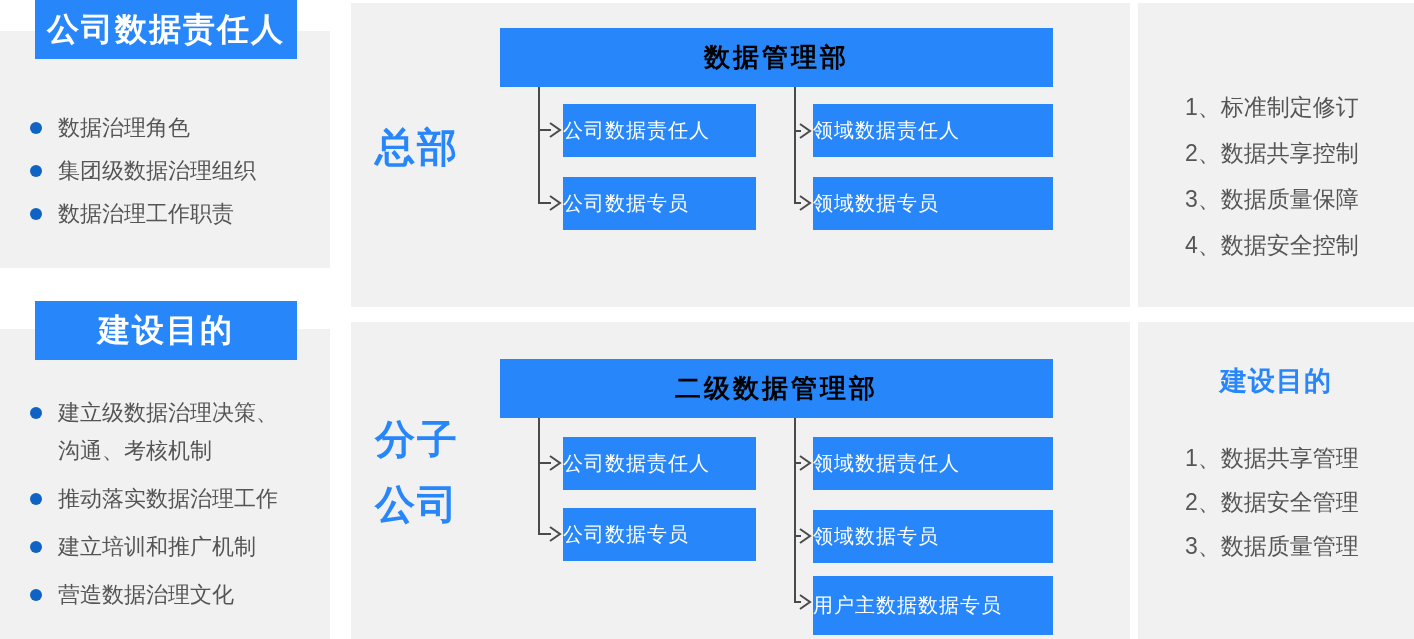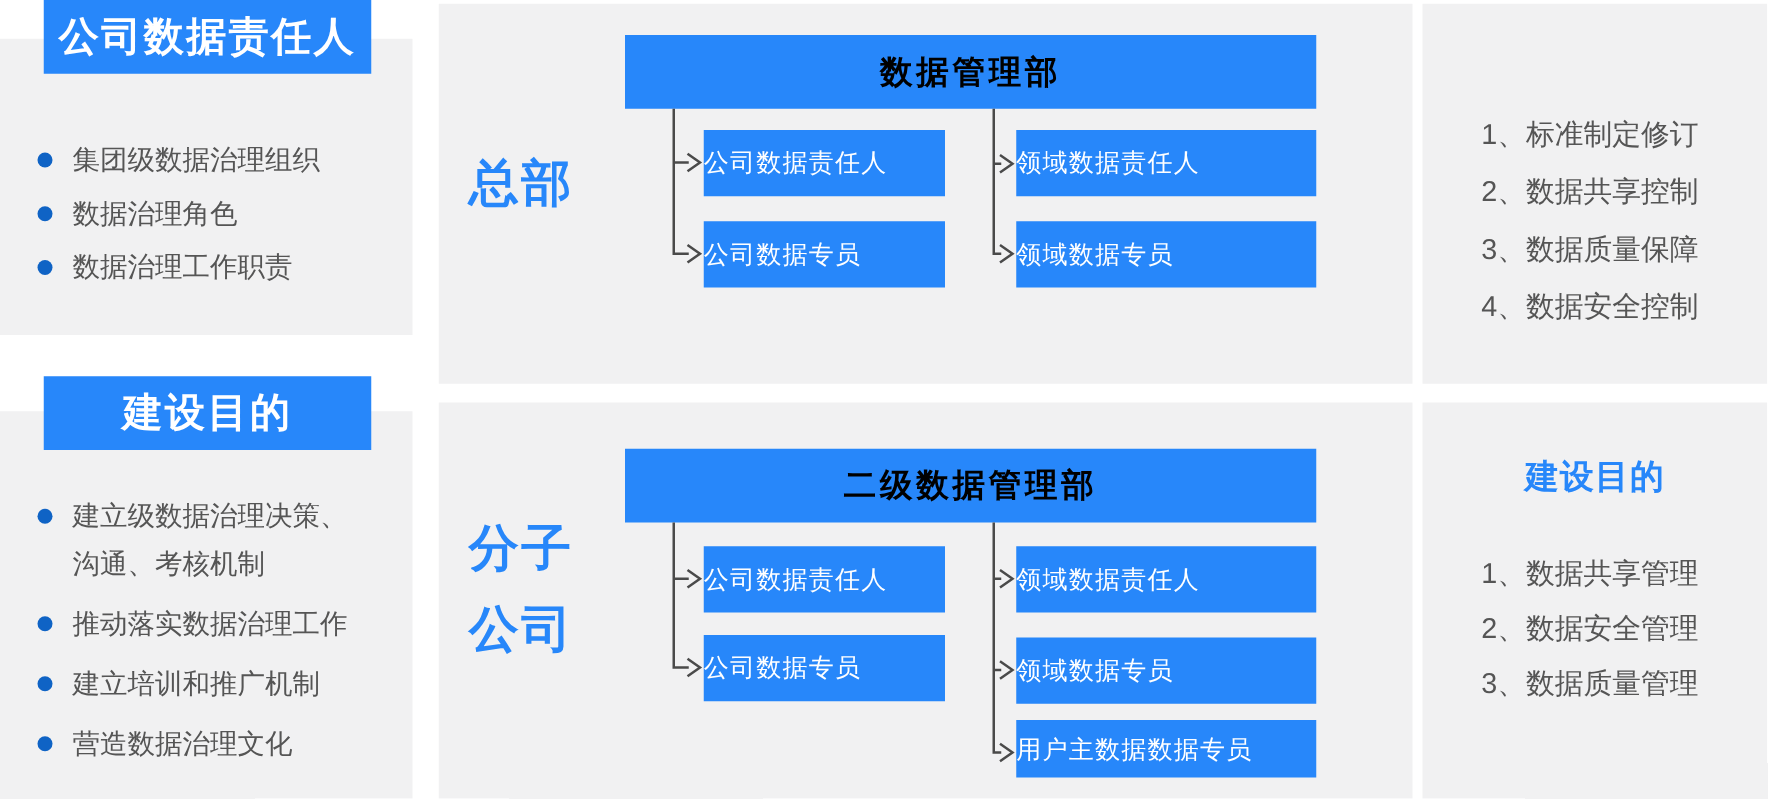--- a/index.html
+++ b/index.html
@@ -54,22 +54,22 @@
 </head>
 <body>
 
 <div class="stage">
 
   <div class="gpanel" style="left:0;top:31px;width:330px;height:237px;"></div>
   <div class="bluehead" style="left:35px;top:0;width:262px;height:59px;">
     <span>公司数据责任人</span>
   </div>
   <ul class="bullets s1" style="left:30px;top:106px;width:280px;">
+    <li>数据治理角色</li>
     <li>集团级数据治理组织</li>
-    <li>数据治理角色</li>
     <li>数据治理工作职责</li>
   </ul>
 
   <div class="gpanel" style="left:0;top:329px;width:330px;height:310px;"></div>
   <div class="bluehead" style="left:35px;top:301px;width:262px;height:59px;">
     <span>建设目的</span>
   </div>
   <ul class="bullets s2" style="left:30px;top:394px;width:263px;">
     <li>建立级数据治理决策、沟通、考核机制</li>
     <li>推动落实数据治理工作</li>
@@ -139,21 +139,21 @@
     </div>
     <div class="node" style="left:212px;top:186px;width:193px;height:53px;">
       <span>公司数据专员</span>
     </div>
     <div class="node" style="left:462px;top:115px;width:240px;height:53px;">
       <span>领域数据责任人</span>
     </div>
     <div class="node" style="left:462px;top:188px;width:240px;height:53px;">
       <span>领域数据专员</span>
     </div>
-    <div class="node" style="left:462px;top:254px;width:240px;height:46px;">
+    <div class="node" style="left:462px;top:254px;width:240px;height:59px;">
       <span>用户主数据数据专员</span>
     </div>
   </div>
 
   <div class="gpanel" style="left:1138px;top:3px;width:276px;height:304px;">
     <ul class="numlist duties" style="left:47px;top:81px;">
       <li>1、标准制定修订</li>
       <li>2、数据共享控制</li>
       <li>3、数据质量保障</li>
       <li>4、数据安全控制</li>

